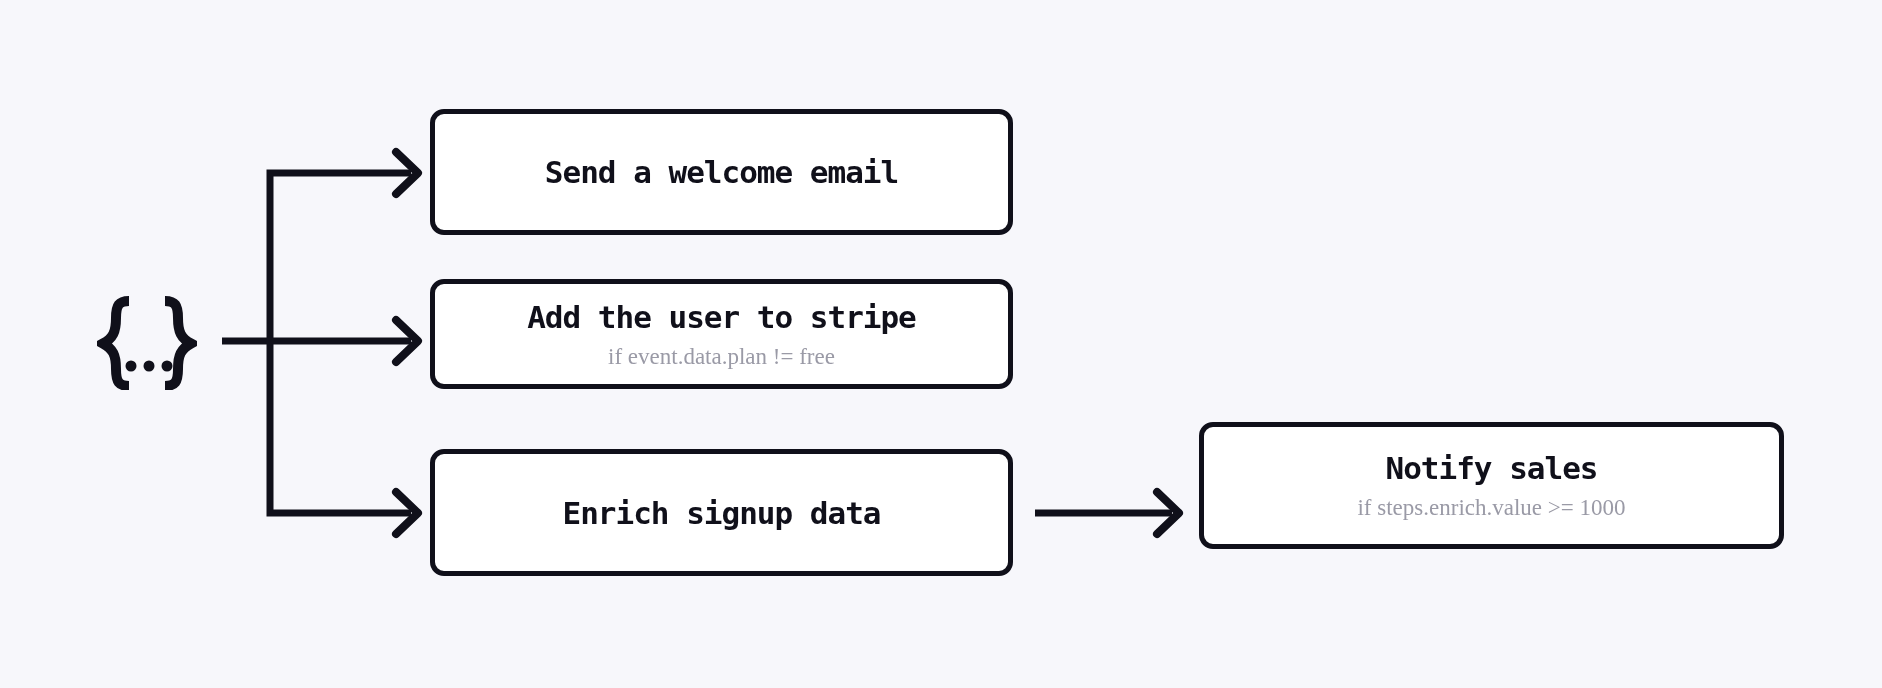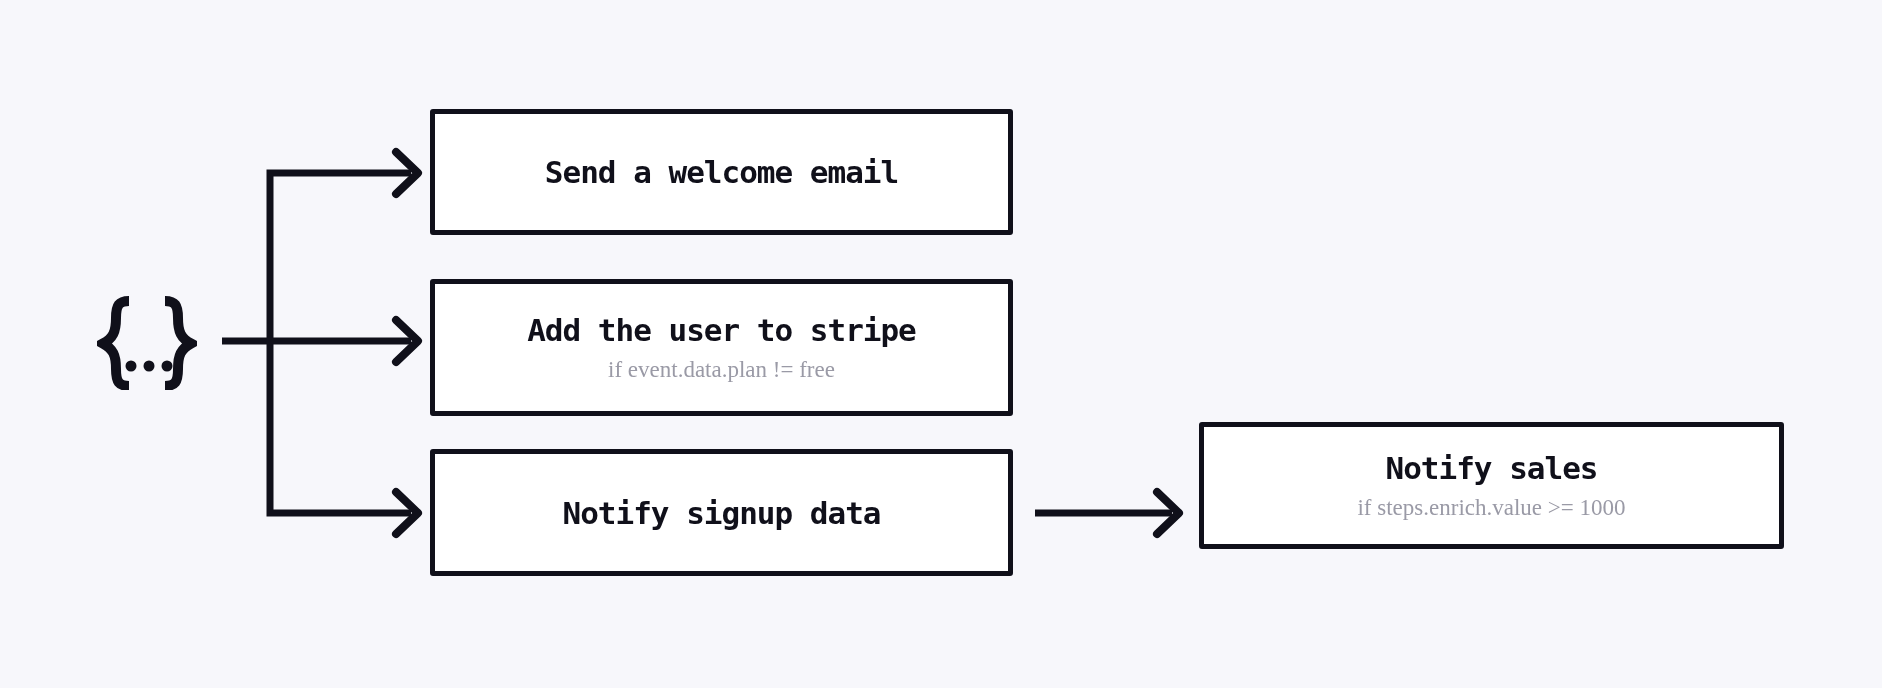--- a/index.html
+++ b/index.html
@@ -21,29 +21,29 @@
   .connectors{position:absolute;left:0;top:0;width:1882px;height:688px;pointer-events:none;}
 
   
   .event-source{position:absolute;left:97px;top:296px;width:100px;height:94px;}
 
   
   .node{
     position:absolute;
     background:var(--node-bg);
     border:5px solid var(--ink);
-    border-radius:3px;
+    border-radius:14px;
     display:flex;flex-direction:column;align-items:center;justify-content:center;
     gap:9px;
     text-align:center;
   }
   .node-title{font-size:31px;font-weight:bold;color:var(--ink);letter-spacing:-1px;white-space:nowrap;}
   .node-cond{font-size:23px;font-weight:normal;color:var(--muted);white-space:nowrap;font-family:Liberation Serif, serif;}
   .n-welcome{left:430px;top:109px;width:583px;height:126px;}
-  .n-stripe{left:430px;top:279px;width:583px;height:137px;}
+  .n-stripe{left:430px;top:279px;width:583px;height:110px;}
   .n-enrich{left:430px;top:449px;width:583px;height:127px;}
   .n-notify{left:1199px;top:422px;width:585px;height:127px;}
 </style>
 </head>
 <body>
 
 <div class="stage">
 
   <svg class="connectors" width="1882" height="688" viewBox="0 0 1882 688" aria-hidden="true">
     <g stroke="#10101a" stroke-width="7" fill="none">
@@ -80,21 +80,21 @@
   <div class="node n-welcome">
     <div class="node-title">Send a welcome email</div>
   </div>
 
   <div class="node n-stripe">
     <div class="node-title">Add the user to stripe</div>
     <div class="node-cond">if event.data.plan != free</div>
   </div>
 
   <div class="node n-enrich">
-    <div class="node-title">Notify signup data</div>
+    <div class="node-title">Enrich signup data</div>
   </div>
 
   <div class="node n-notify">
     <div class="node-title">Notify sales</div>
     <div class="node-cond">if steps.enrich.value &gt;= 1000</div>
   </div>
 
 </div>
 
 </body></html>

